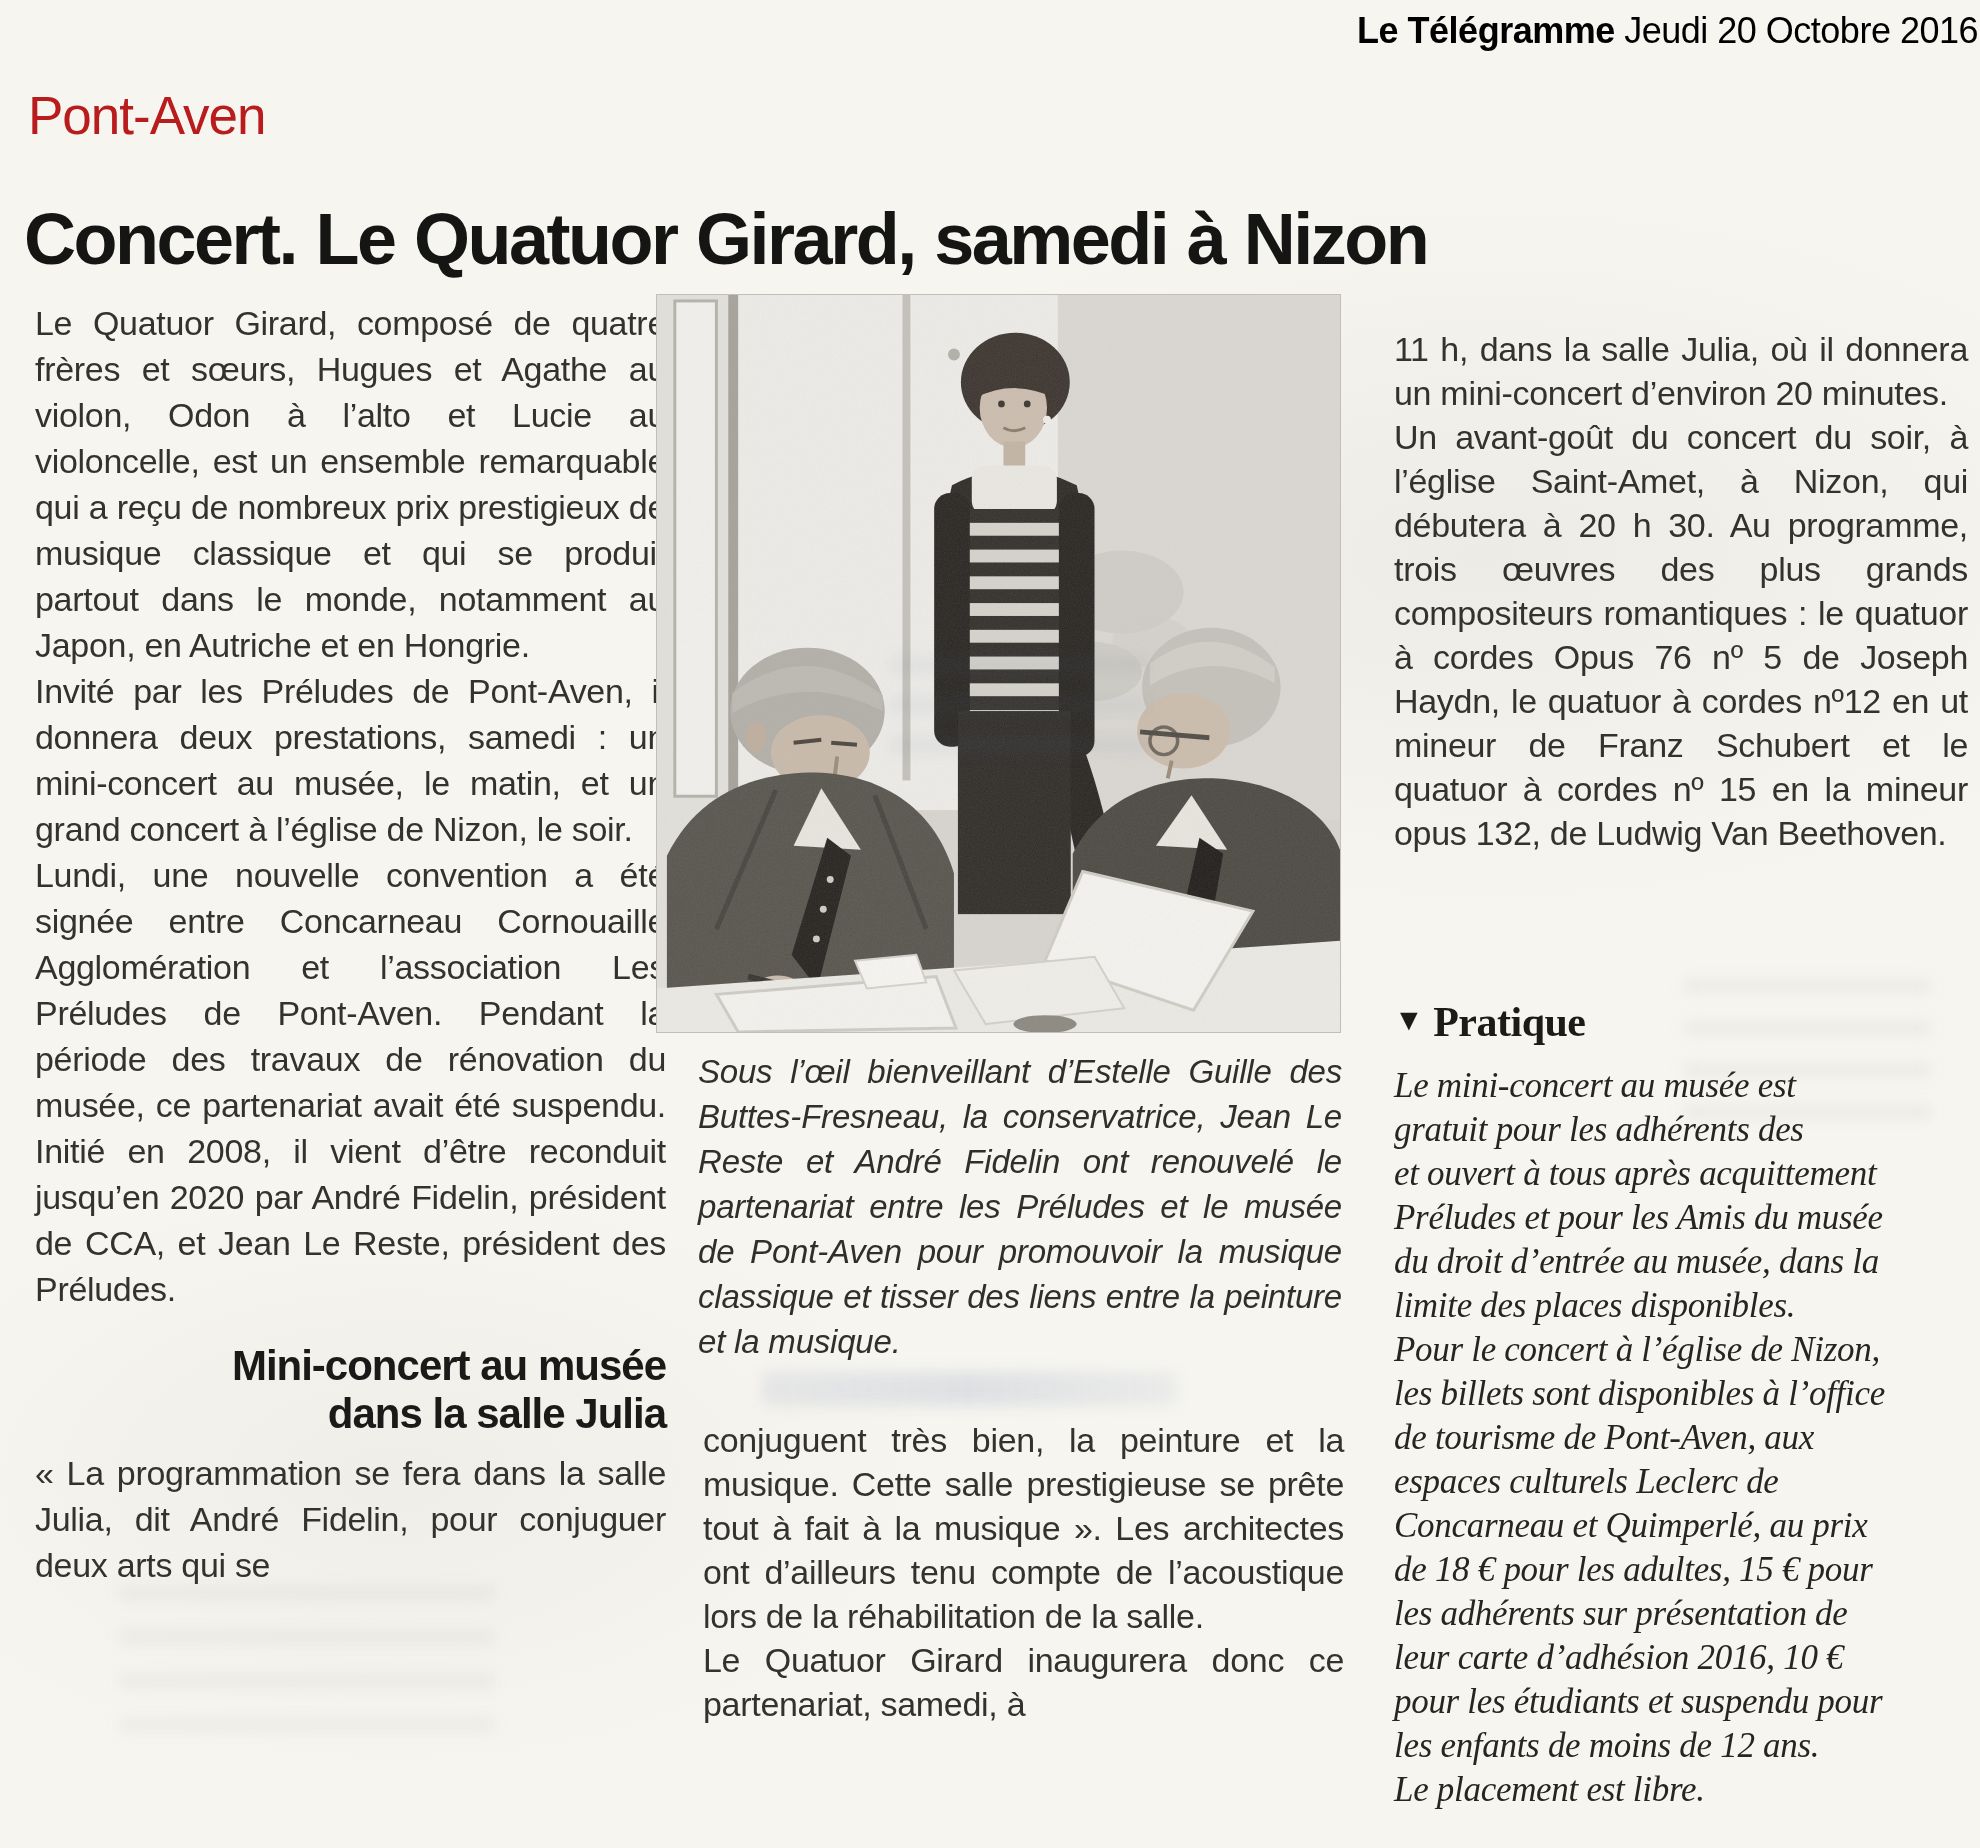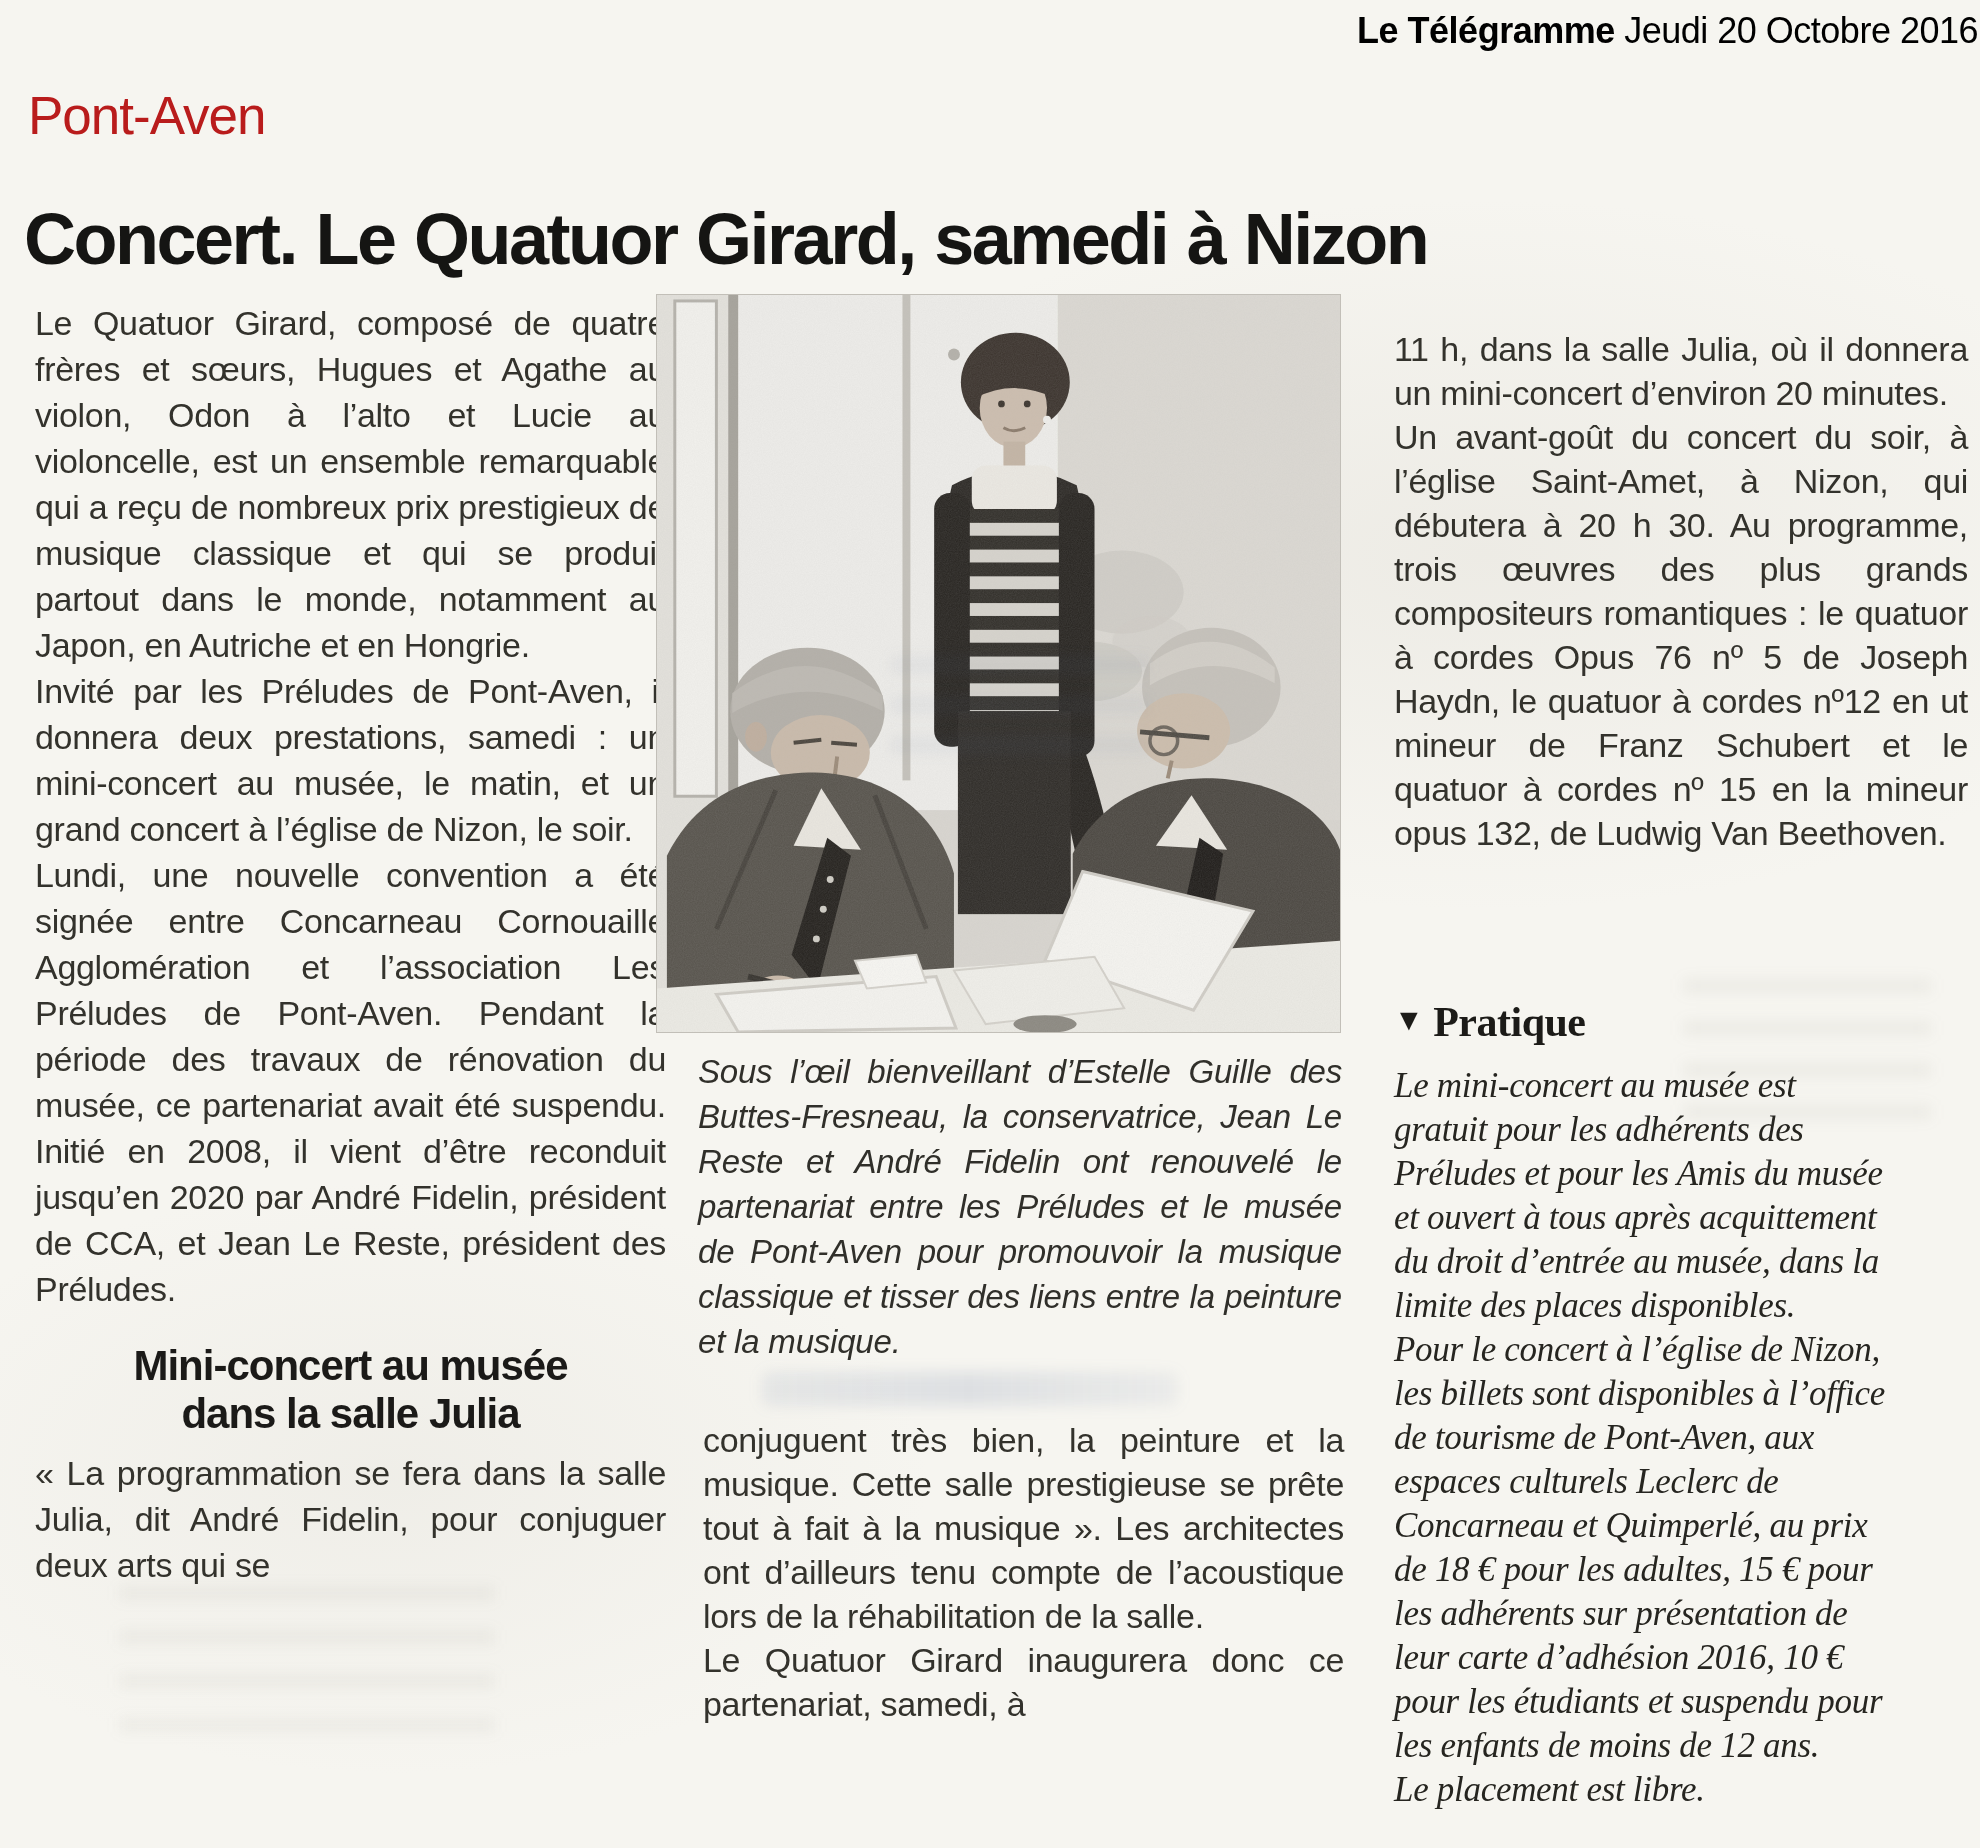--- a/index.html
+++ b/index.html
@@ -30,21 +30,21 @@
   .bodycol{
     position:absolute;font-size:34px;line-height:46px;text-align:justify;
     letter-spacing:-0.3px;color:#33322c;
   }
   .bodycol p{margin:0;padding:0;}
   #col1{left:35px;top:300px;width:631px;}
   #col2-text{left:703px;top:1418px;width:641px;line-height:44px;}
   #col3{left:1394px;top:327px;width:574px;line-height:44px;}
   .subhead{
     font-weight:bold;font-size:42px;line-height:48px;color:#1b1a18;
-    margin-top:30px;margin-bottom:12px;text-align:center;letter-spacing:-1px;
+    margin-top:30px;margin-bottom:12px;text-align:right;letter-spacing:-1px;
   }
   .photo-wrap{
     position:absolute;left:656px;top:294px;width:685px;height:739px;
     border:1px solid #c2bfb8;background:#dcd9d3;box-sizing:border-box;
   }
   .photo-wrap svg{display:block;width:100%;height:100%;}
   .caption{
     position:absolute;left:698px;top:1049px;width:644px;
     font-style:italic;font-size:33px;line-height:45px;text-align:justify;
     color:#302f2a;letter-spacing:-0.2px;
@@ -193,22 +193,22 @@
   <p>11 h, dans la salle Julia, où il donnera un mini-concert d’environ 20 minutes.</p>
   <p>Un avant-goût du concert du soir, à l’église Saint-Amet, à Nizon, qui débutera à 20 h 30. Au programme, trois œuvres des plus grands compositeurs romantiques : le quatuor à cordes Opus 76 nº 5 de Joseph Haydn, le quatuor à cordes nº12 en ut mineur de Franz Schubert et le quatuor à cordes nº 15 en la mineur opus 132, de Ludwig Van Beethoven.</p>
 </div>
 
 <div class="practical">
   <div class="practical-head">
     <span class="tri">▼</span><span>Pratique</span>
   </div>
   <div class="pr-line">Le mini-concert au musée est</div>
   <div class="pr-line">gratuit pour les adhérents des</div>
+  <div class="pr-line">et ouvert à tous après acquittement</div>
   <div class="pr-line">Préludes et pour les Amis du musée</div>
-  <div class="pr-line">et ouvert à tous après acquittement</div>
   <div class="pr-line">du droit d’entrée au musée, dans la</div>
   <div class="pr-line">limite des places disponibles.</div>
   <div class="pr-line">Pour le concert à l’église de Nizon,</div>
   <div class="pr-line">les billets sont disponibles à l’office</div>
   <div class="pr-line">de tourisme de Pont-Aven, aux</div>
   <div class="pr-line">espaces culturels Leclerc de</div>
   <div class="pr-line">Concarneau et Quimperlé, au prix</div>
   <div class="pr-line">de 18 € pour les adultes, 15 € pour</div>
   <div class="pr-line">les adhérents sur présentation de</div>
   <div class="pr-line">leur carte d’adhésion 2016, 10 €</div>

